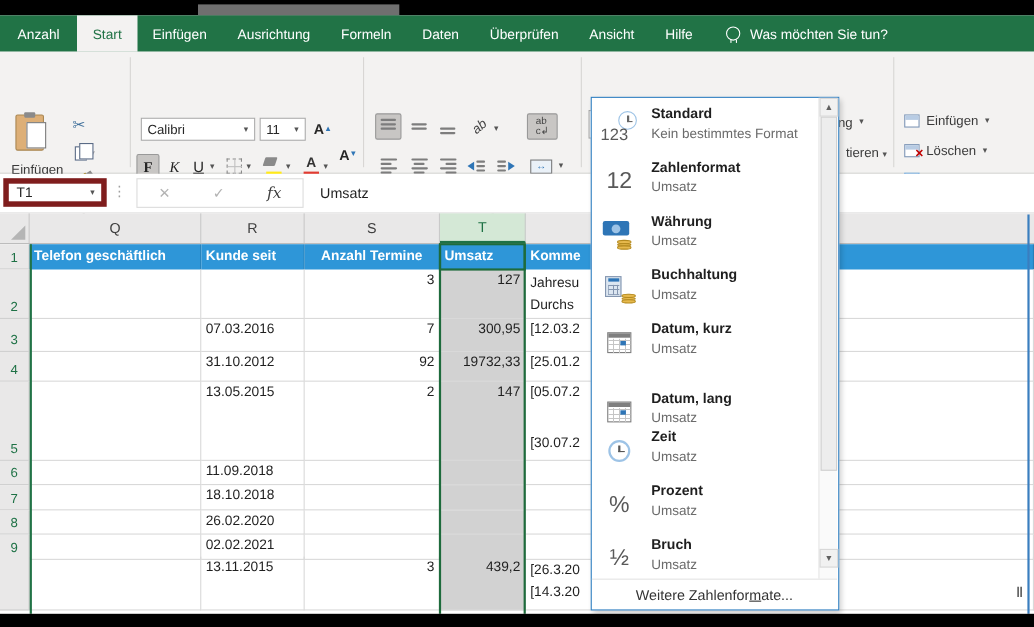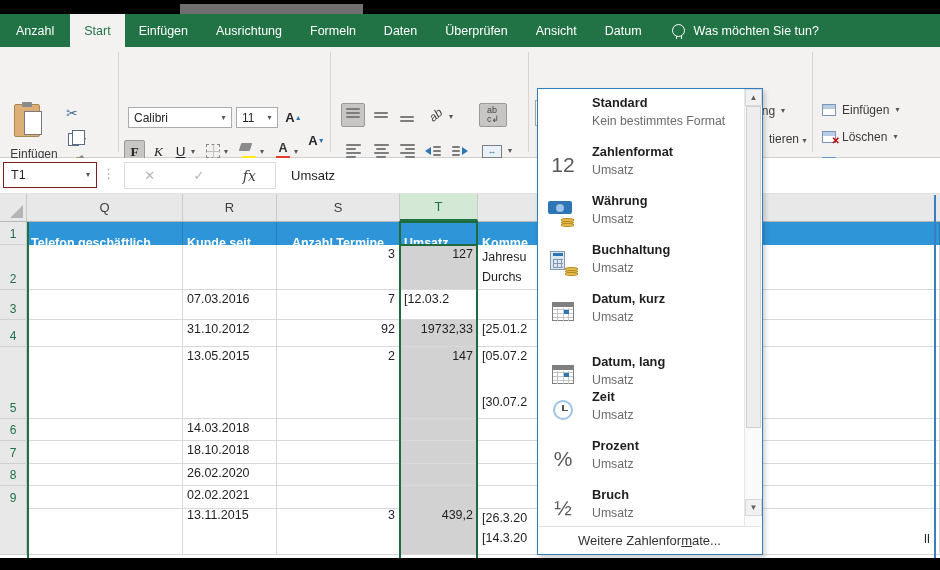--- a/index.html
+++ b/index.html
@@ -69,42 +69,42 @@
   
   .cf-icon { width:15px; height:15px; display:grid; grid-template-columns:7px 7px; grid-template-rows:7px 7px; gap:1px; }
   .cf-icon i { display:block; }
   .cellicon { width:14px; height:12px; border:1px solid #7d95b5; background:#fff; position:relative; }
   .cellicon:before { content:""; position:absolute; left:0; top:0; width:100%; height:4px; background:#b8cce4; }
   .redx { position:absolute; right:-5px; bottom:-4px; color:#c00000; font-size:10px; font-weight:bold; }
   .ribrow { position:absolute; display:flex; align-items:center; gap:6px; }
 
   
   #formulabar { position:absolute; left:0; top:158px; width:940px; height:36px; background:#fff; border-bottom:1px solid #e1e1e1; }
-  #namebox { position:absolute; left:3px; top:4px; width:94px; height:26px; border:1px solid #7f1d1d; background:#fff; display:flex; align-items:center; font-size:12.5px; color:#262626; }
+  #namebox { position:absolute; left:3px; top:4px; width:94px; height:26px; border:5px solid #7f1d1d; background:#fff; display:flex; align-items:center; font-size:12.5px; color:#262626; }
   #namebox .nval { flex:1; padding-left:7px; }
   #fbdots { position:absolute; left:102px; top:8px; color:#a0a0a0; font-size:13px; }
   #fbbtns { position:absolute; left:124px; top:4px; width:152px; height:27px; border:1px solid #dcdcdc; background:#fff; display:flex; align-items:center; justify-content:space-around; }
   .fbx { color:#b3b3b3; font-size:13px; }
   .fbfx { font-family:"DejaVu Serif", serif; font-style:italic; font-size:14px; color:#404040; }
   #fbinput { position:absolute; left:277px; top:4px; right:0; height:27px; display:flex; align-items:center; padding-left:14px; font-size:13px; color:#1f1f1f; }
 
   
   #colheaders { position:absolute; left:0; top:194px; width:940px; height:28px; background:#e9e8e8; border-bottom:1px solid #b7b7b7; display:flex; font-size:13px; color:#3f3f3f; }
   .chcell { border-right:1px solid #c9c9c9; display:flex; align-items:center; justify-content:center; }
   .corner { width:27px; position:relative; }
   .corner:before { content:""; position:absolute; right:3px; bottom:3px; border-left:13px solid transparent; border-bottom:13px solid #b5b5b5; }
   .tsel { background:#d4e8d6; color:#1e7145; border-bottom:2px solid #1e7145; }
 
   #grid { position:absolute; left:0; top:222px; width:940px; height:336px; background:#fff; font-size:12.5px; color:#1f1f1f; }
   .row { position:absolute; left:0; width:940px; display:flex; }
   .rh { width:27px; background:#e9e8e8; border-right:1px solid #c9c9c9; border-bottom:1px solid #d0d0d0; color:#1e7145; font-size:12px; display:flex; align-items:flex-end; justify-content:center; padding-bottom:3px; }
   .cell { border-right:1px solid #d9d9d9; border-bottom:1px solid #d9d9d9; padding:2px 4px 0 4px; overflow:hidden; }
   .cq { width:156px; } .cr { width:94px; } .cs { width:123px;text-align:center; } .ct { width:78px; background:#d2d2d2; } .cu { flex:1; }
   .num { text-align:right; }
-  .hdr .cell { background:#2e96d8; color:#fff; font-weight:bold; border-right:1px solid rgba(0,0,0,0.15); border-bottom:none; padding-top:14px; white-space:nowrap; }
+  .hdr .cell { background:#2e96d8; color:#fff; font-weight:bold; border-right:1px solid rgba(0,0,0,0.15); border-bottom:none; padding-top:3px; white-space:nowrap; }
   .hdr .ct { background:#2e96d8; }
   .u2line { line-height:20px; white-space:nowrap; }
 
   
   #tcol-outline { position:absolute; left:399px; top:222px; width:79px; height:336px; border-left:2px solid #1e6b3c; border-right:2px solid #1e6b3c; pointer-events:none; }
   #t1-active { position:absolute; left:399px; top:221px; width:79px; height:25px; border:2px solid #1e6b3c; pointer-events:none; }
   #freezeline { position:absolute; left:27px; top:222px; width:1.5px; height:336px; background:#217346; pointer-events:none; }
   #right-blue-edge { position:absolute; left:934px; top:195px; width:2px; height:363px; background:#3a7ebf; }
   #frag-ll { position:absolute; left:924px; top:531px; font-size:13px; color:#2b2b2b; }
 
@@ -160,21 +160,21 @@
 
   <div id="tabbar">
     <div class="tab first">Anzahl</div>
     <div class="tab active">Start</div>
     <div class="tab">Einfügen</div>
     <div class="tab">Ausrichtung</div>
     <div class="tab">Formeln</div>
     <div class="tab">Daten</div>
     <div class="tab">Überprüfen</div>
     <div class="tab">Ansicht</div>
-    <div class="tab">Datum</div>
+    <div class="tab">Hilfe</div>
     <div class="tellme">
       <span class="bulb"></span>
       <span>Was möchten Sie tun?</span>
     </div>
   </div>
 
   <div id="ribbon">
 
     <div>
       <div class="clipboard-body"></div>
@@ -396,20 +396,21 @@
           <div class="u2line">Jahresu</div>
           <div class="u2line">Durchs</div>
         </div>
     </div>
 
     <div class="row" style="top:68px;height:30px;">
       <div class="rh">3</div>
       <div class="cell cq"></div>
       <div class="cell cr">07.03.2016</div>
       <div class="cell cs num">7</div>
+      <div class="cell ct num">300,95</div>
       <div class="cell cu">[12.03.2</div>
     </div>
 
     <div class="row" style="top:98px;height:27px;">
       <div class="rh">4</div>
       <div class="cell cq"></div>
       <div class="cell cr">31.10.2012</div>
       <div class="cell cs num">92</div>
       <div class="cell ct num">19732,33</div>
       <div class="cell cu">[25.01.2</div>
@@ -423,21 +424,21 @@
       <div class="cell ct num">147</div>
       <div class="cell cu" style="display:flex;flex-direction:column;">
         <div>[05.07.2</div>
         <div style="margin-top:auto;margin-bottom:9px;">[30.07.2</div>
       </div>
     </div>
 
     <div class="row" style="top:197px;height:22px;">
       <div class="rh">6</div>
       <div class="cell cq"></div>
-      <div class="cell cr">14.03.2018</div>
+      <div class="cell cr">11.09.2018</div>
       <div class="cell cs"></div>
       <div class="cell ct"></div>
       <div class="cell cu"></div>
     </div>
     <div class="row" style="top:219px;height:23px;">
       <div class="rh">7</div>
       <div class="cell cq"></div>
       <div class="cell cr">18.10.2018</div>
       <div class="cell cs"></div>
       <div class="cell ct"></div>
@@ -474,20 +475,29 @@
   </div>
 
   <div id="tcol-outline"></div>
   <div id="t1-active"></div>
   <div id="freezeline"></div>
   <div id="right-blue-edge"></div>
   <div id="frag-ll">ll</div>
 
   <div id="dropdown">
     <div class="dditem" style="top:2px;">
+      <div class="ddicon">
+        <div class="std-icon">
+            <div class="std-circle">
+              <i></i>
+              <b></b>
+            </div>
+            <div class="std-123">123</div>
+          </div>
+      </div>
       <div class="ddtitle">Standard</div>
       <div class="ddsub">Kein bestimmtes Format</div>
     </div>
     <div class="dditem" style="top:51px;">
       <div class="ddicon bigglyph">
           <span>12</span>
         </div>
       <div class="ddtitle">Zahlenformat</div>
       <div class="ddsub">Umsatz</div>
     </div>

